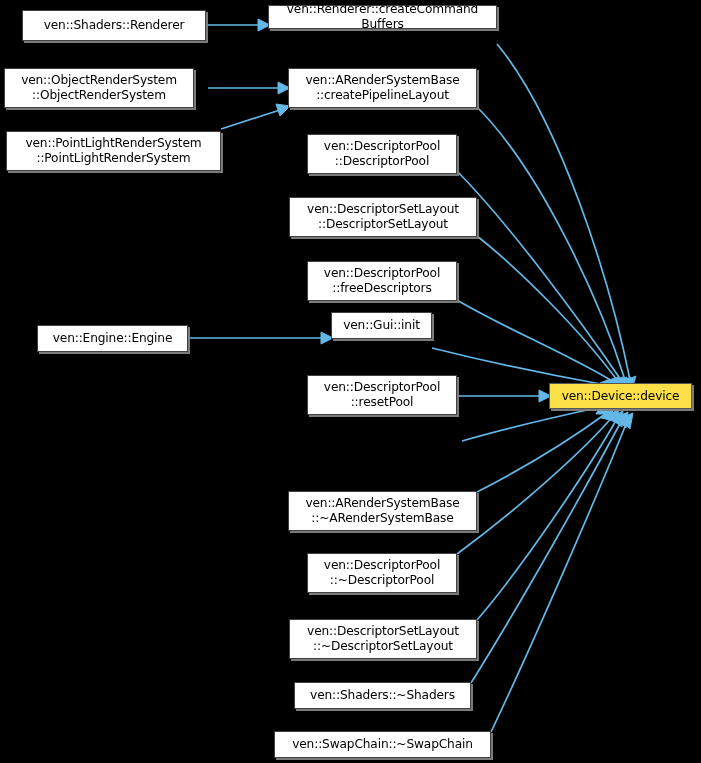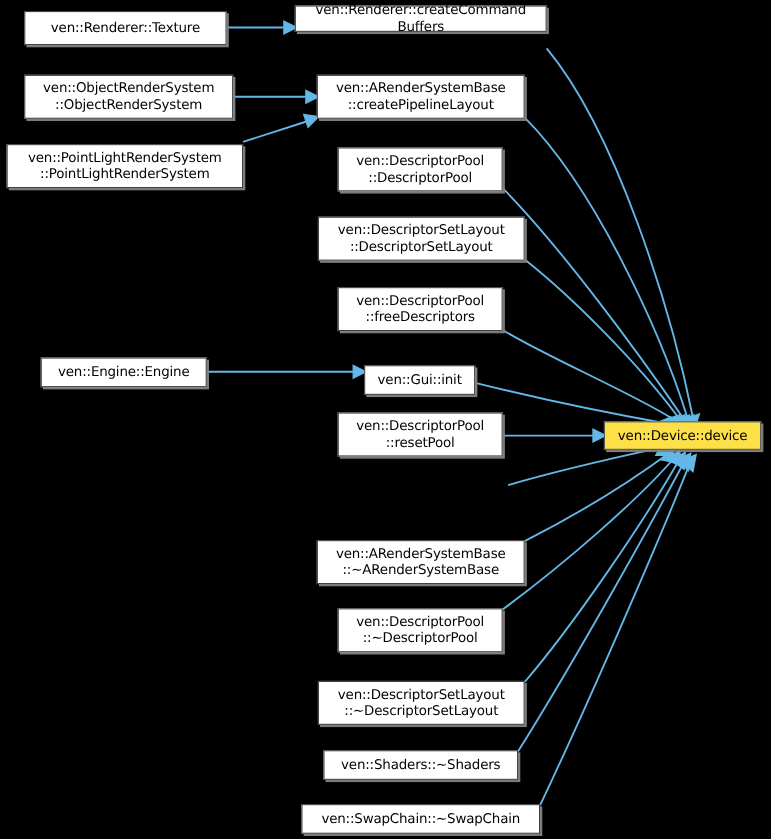--- a/index.html
+++ b/index.html
@@ -81,37 +81,37 @@
       <path d="M611,406 L615,421 L601,418 Z" fill="#63b8e8" stroke="#63b8e8" stroke-width="1"></path>
       <path d="M457,554 C510,515 580,455 614,415" fill="none" stroke="#63b8e8" stroke-width="1.7"></path>
       <path d="M618,409 L619,424 L606,418 Z" fill="#63b8e8" stroke="#63b8e8" stroke-width="1"></path>
       <path d="M477,620 C520,570 585,475 618,417" fill="none" stroke="#63b8e8" stroke-width="1.7"></path>
       <path d="M623,411 L622,427 L610,418 Z" fill="#63b8e8" stroke="#63b8e8" stroke-width="1"></path>
       <path d="M471,683 C520,605 590,480 623,418" fill="none" stroke="#63b8e8" stroke-width="1.7"></path>
       <path d="M628,412 L626,428 L615,418 Z" fill="#63b8e8" stroke="#63b8e8" stroke-width="1"></path>
       <path d="M491,732 C530,650 600,490 628,419" fill="none" stroke="#63b8e8" stroke-width="1.7"></path>
       <path d="M633,413 L630,429 L619,419 Z" fill="#63b8e8" stroke="#63b8e8" stroke-width="1"></path>
     </svg>
-<div class="node" style="left: 22px; top: 10px; width: 184px; height: 31px;">ven::Renderer::Texture</div>
-    <div class="node" style="left: 22px; top: 68px; width: 190px; height: 40px;">ven::ObjectRenderSystem
+<div class="node" style="left: 22px; top: 10px; width: 184px; height: 31px;">ven::Shaders::Renderer</div>
+    <div class="node" style="left: 4px; top: 68px; width: 190px; height: 40px;">ven::ObjectRenderSystem
 ::ObjectRenderSystem</div>
     <div class="node" style="left: 6px; top: 131px; width: 215px; height: 40px;">ven::PointLightRenderSystem
 ::PointLightRenderSystem</div>
     <div class="node" style="left: 37px; top: 325px; width: 151px; height: 27px;">ven::Engine::Engine</div>
     <div class="node" style="left: 268px; top: 5px; width: 229px; height: 24px;">ven::Renderer::createCommand
 Buffers</div>
     <div class="node" style="left: 288px; top: 68px; width: 189px; height: 40px;">ven::ARenderSystemBase
 ::createPipelineLayout</div>
     <div class="node" style="left: 307px; top: 134px; width: 150px; height: 40px;">ven::DescriptorPool
 ::DescriptorPool</div>
     <div class="node" style="left: 289px; top: 197px; width: 188px; height: 40px;">ven::DescriptorSetLayout
 ::DescriptorSetLayout</div>
     <div class="node" style="left: 307px; top: 261px; width: 150px; height: 40px;">ven::DescriptorPool
 ::freeDescriptors</div>
-    <div class="node" style="left: 331px; top: 332px; width: 101px; height: 27px;">ven::Gui::init</div>
+    <div class="node" style="left: 331px; top: 312px; width: 101px; height: 27px;">ven::Gui::init</div>
     <div class="node" style="left: 307px; top: 375px; width: 150px; height: 40px;">ven::DescriptorPool
 ::resetPool</div>
     <div class="node" style="left: 288px; top: 491px; width: 189px; height: 40px;">ven::ARenderSystemBase
 ::~ARenderSystemBase</div>
     <div class="node" style="left: 307px; top: 553px; width: 150px; height: 40px;">ven::DescriptorPool
 ::~DescriptorPool</div>
     <div class="node" style="left: 289px; top: 619px; width: 188px; height: 40px;">ven::DescriptorSetLayout
 ::~DescriptorSetLayout</div>
     <div class="node" style="left: 294px; top: 682px; width: 177px; height: 27px;">ven::Shaders::~Shaders</div>
     <div class="node" style="left: 274px; top: 731px; width: 217px; height: 27px;">ven::SwapChain::~SwapChain</div>

